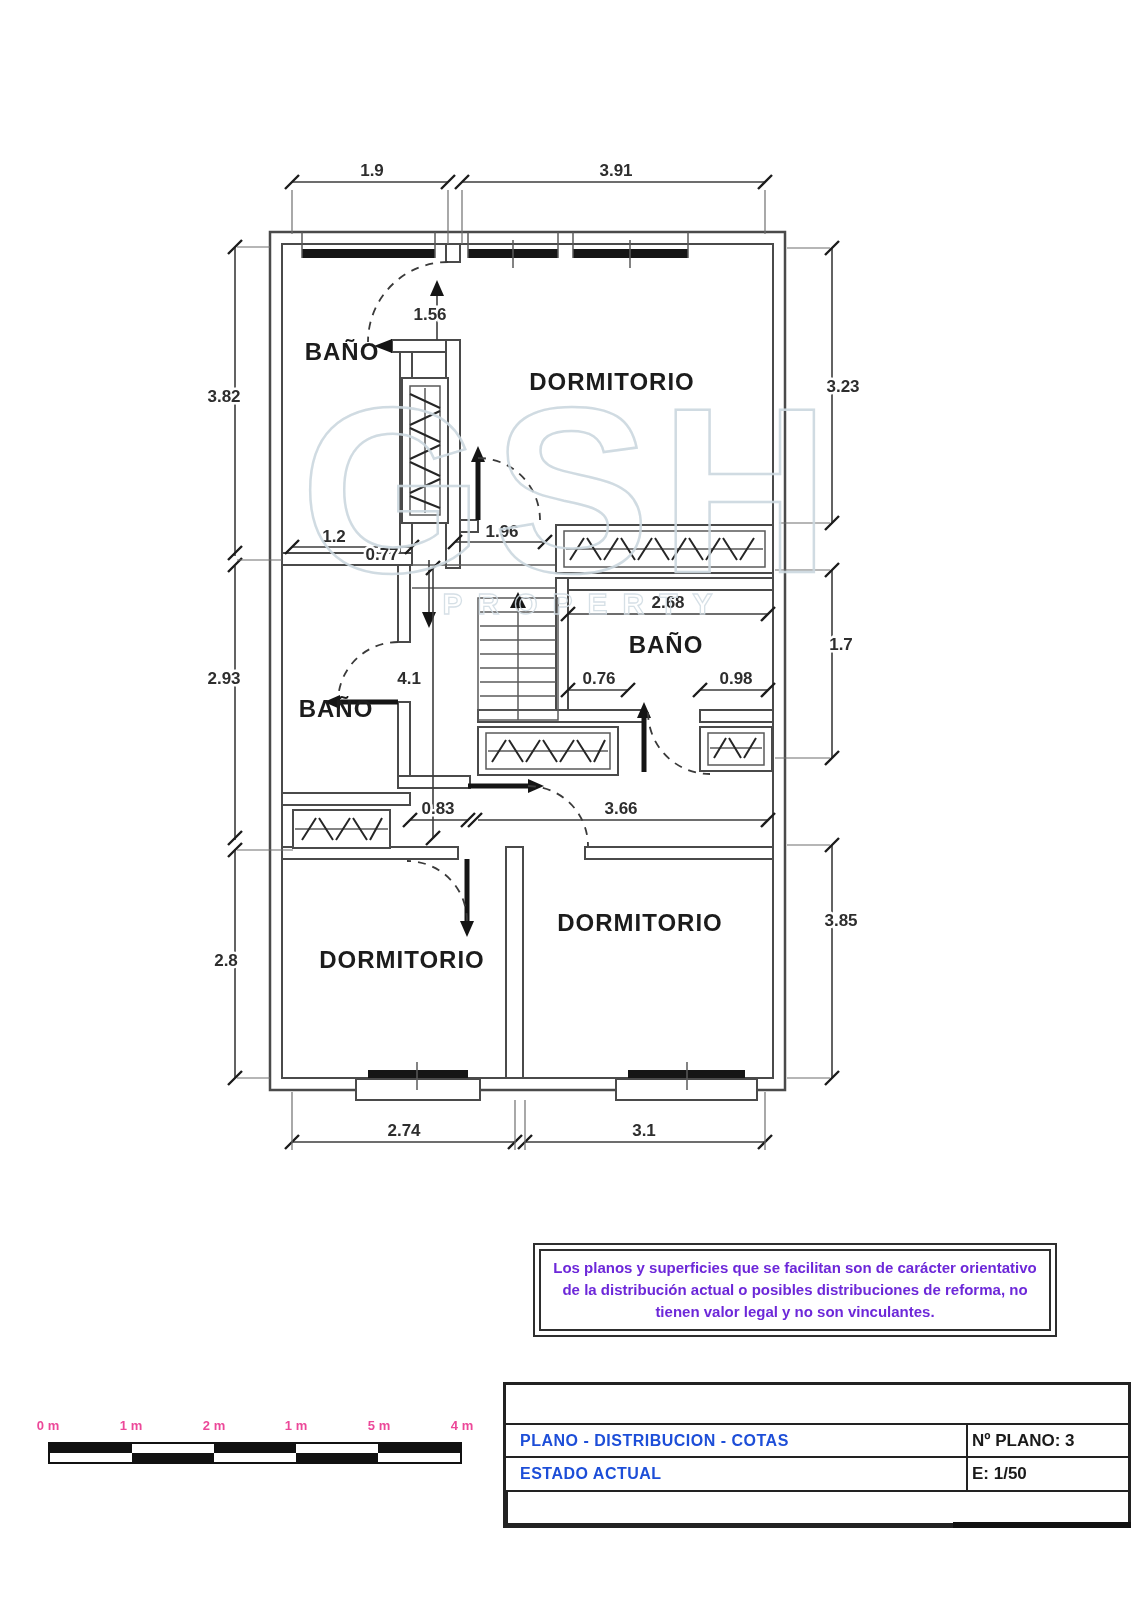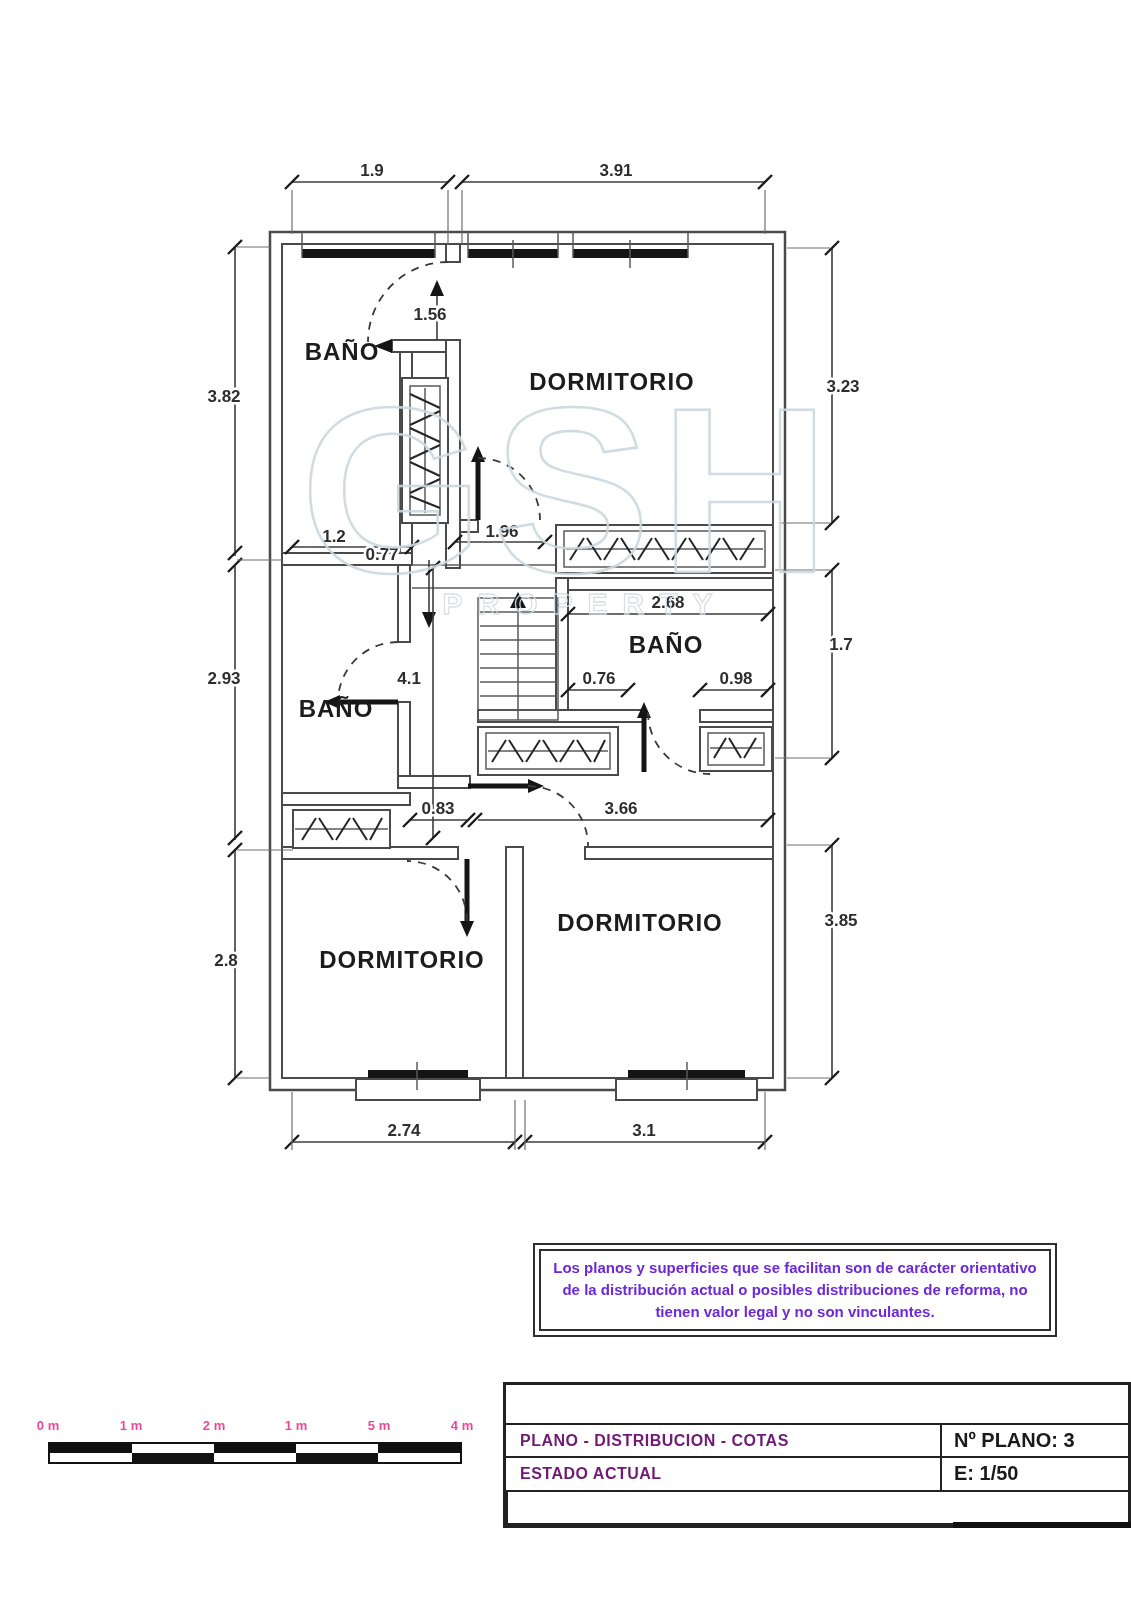--- a/index.html
+++ b/index.html
@@ -30,23 +30,23 @@
                     display:flex;align-items:center;justify-content:center;text-align:center;
                     font-size:15px;font-weight:bold;color:#6d28d9;line-height:1.45;padding:2px 10px;}
   
   .titleblock{position:absolute;left:503px;top:1382px;width:628px;height:146px;
               border:3px solid #222;box-sizing:border-box;display:flex;flex-direction:column;
               background:#fff;}
   .tb-row0{height:38px;border-bottom:2px solid #222;}
   .tb-row{flex:1;display:flex;border-bottom:2px solid #222;}
   .tb-row:last-child{border-bottom:none;}
   .tb-left{flex:1;display:flex;align-items:center;padding-left:14px;
-           font-size:16px;font-weight:bold;color:#701a75;letter-spacing:0.5px;}
-  .tb-right{width:188px;border-left:2px solid #222;display:flex;align-items:center;
-            padding-left:12px;font-size:20px;font-weight:bold;color:#1a1a1a;box-sizing:border-box;}
+           font-size:16px;font-weight:bold;color:#1d4ed8;letter-spacing:0.5px;}
+  .tb-right{width:162px;border-left:2px solid #222;display:flex;align-items:center;
+            padding-left:4px;font-size:17px;font-weight:bold;color:#1a1a1a;box-sizing:border-box;}
   .tb-thick{position:absolute;left:447px;bottom:-3px;right:-3px;height:6px;background:#111;}
   
   .scalebar{position:absolute;left:48px;top:1418px;width:414px;height:50px;}
   .sb-label{position:absolute;top:0;transform:translateX(-50%);font-size:13px;
             font-weight:bold;color:#ec4899;white-space:nowrap;}
   .sb-bar{position:absolute;left:0;top:24px;width:414px;height:22px;border:2px solid #111;
           box-sizing:border-box;display:grid;grid-template-columns:repeat(5,1fr);
           grid-template-rows:1fr 1fr;}
   .sb-b{background:#111;} .sb-w{background:#fff;}
 </style>

